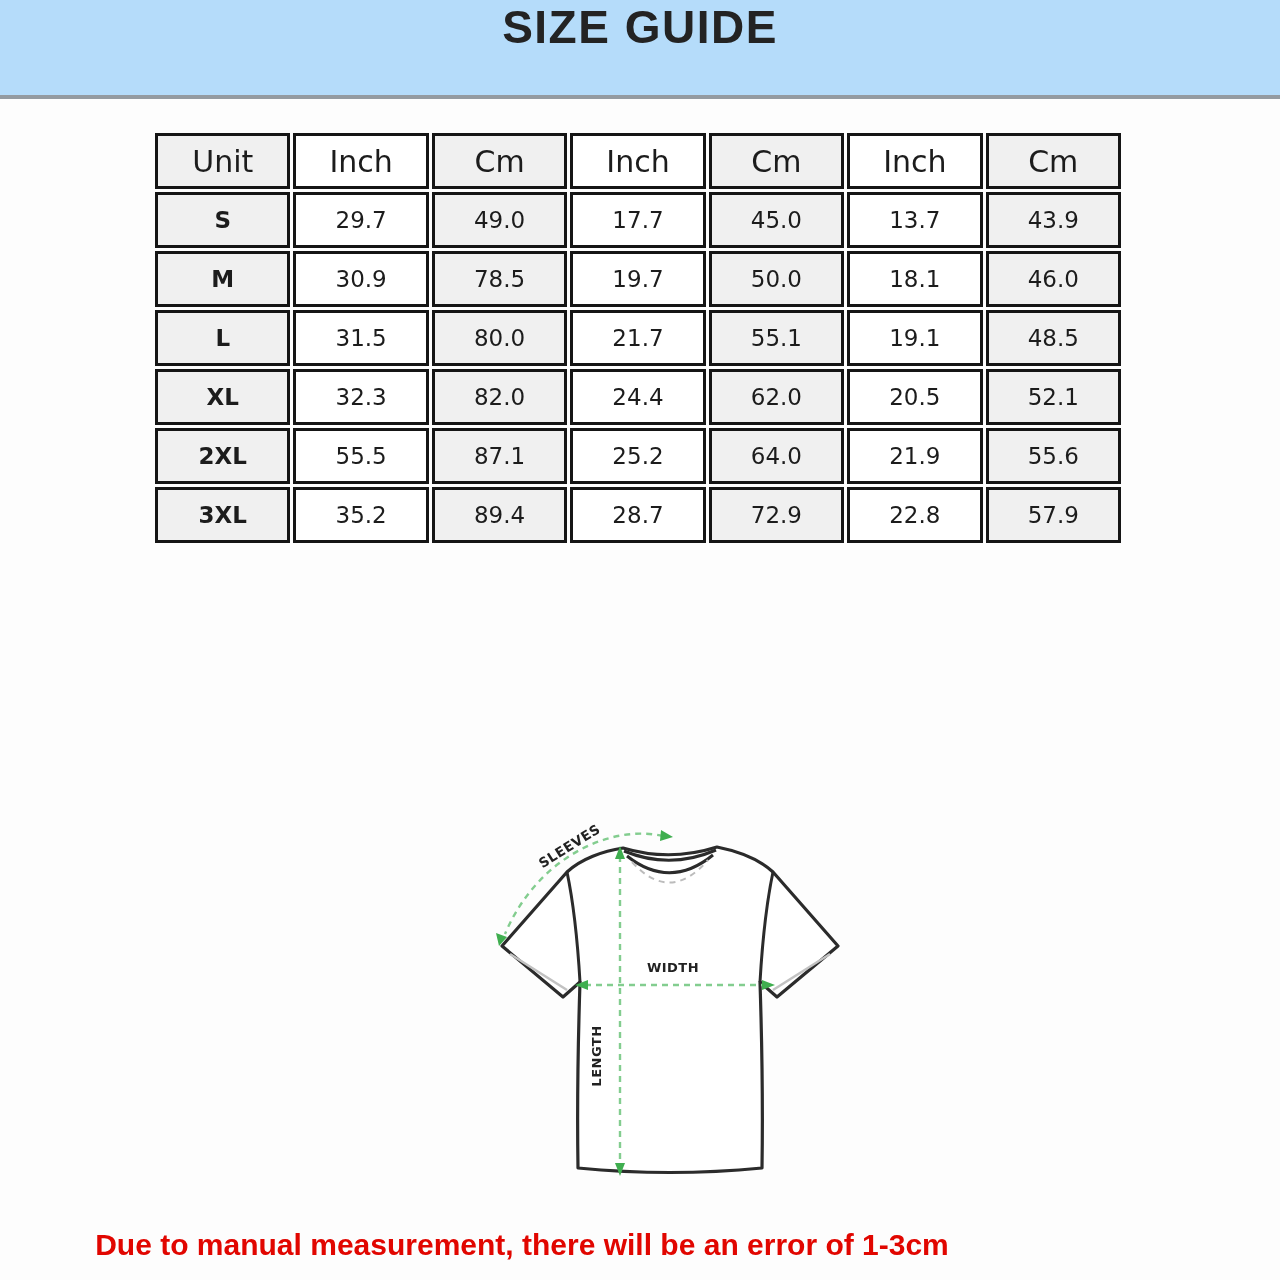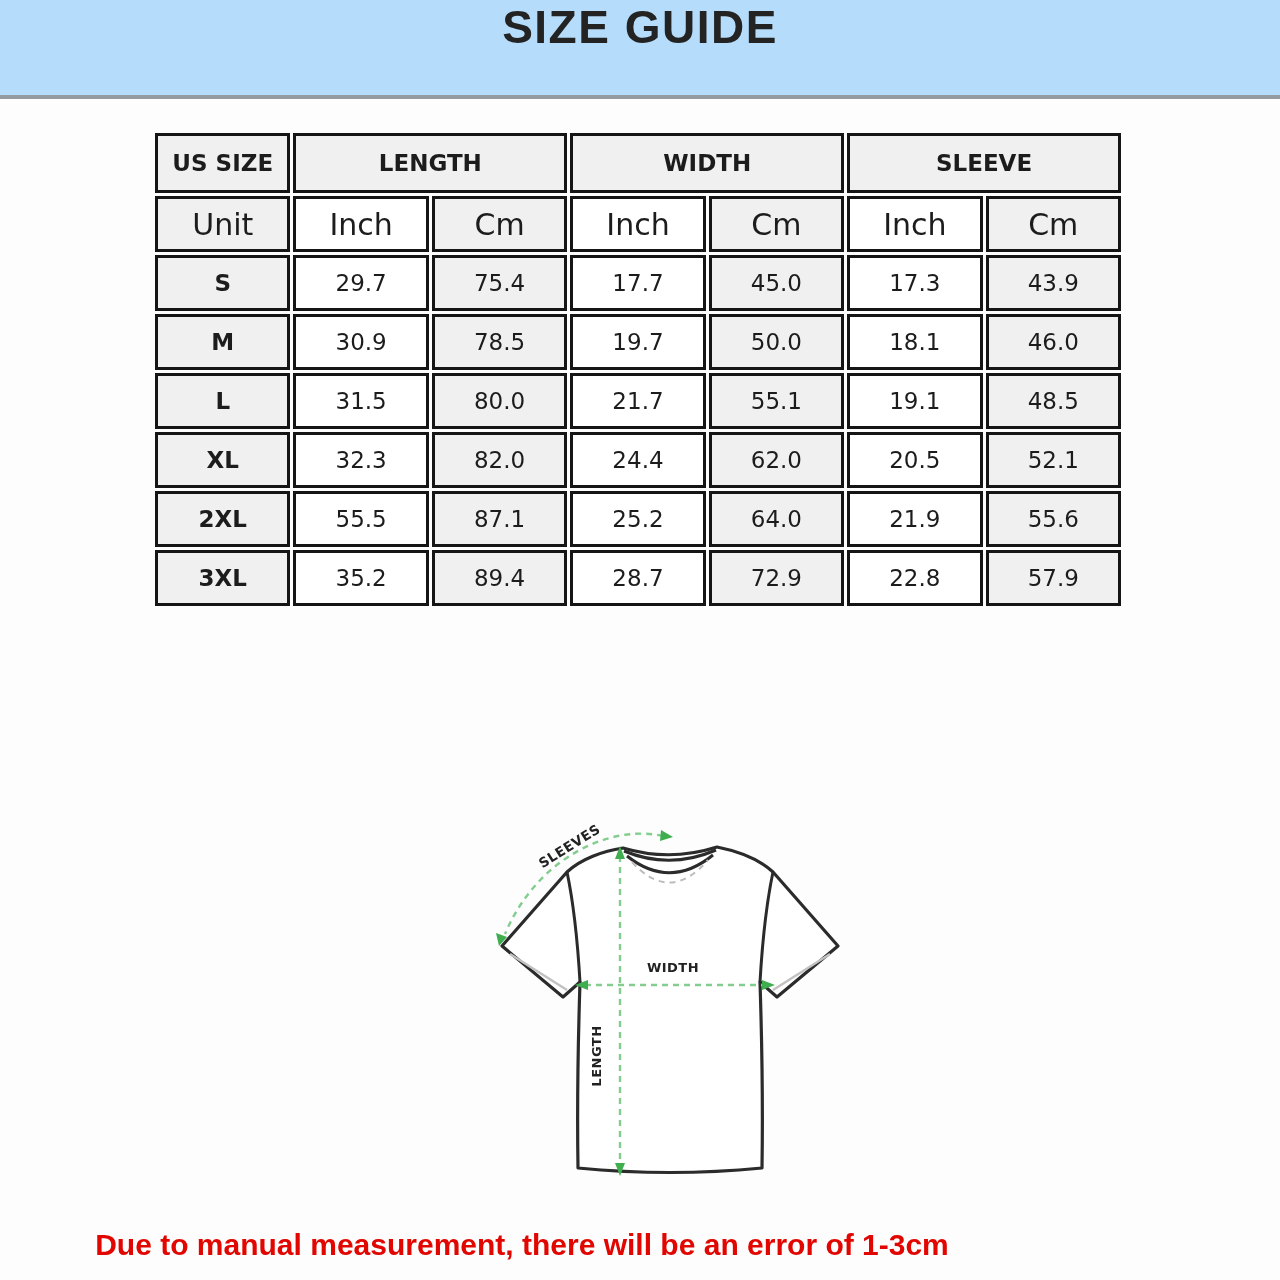--- a/index.html
+++ b/index.html
@@ -51,44 +51,38 @@
 </style>
 </head>
 <body>
 
 <div class="banner">
   <h1>SIZE GUIDE</h1>
 </div>
 
 <table class="size-table">
   <thead>
-    <tr class="group-row">
-      <th>US SIZE</th>
-      <th colspan="2">LENGTH</th>
-      <th colspan="2">WIDTH</th>
-      <th colspan="2">SLEEVE</th>
-    </tr>
     <tr class="unit-row">
       <th>Unit</th>
       <th>Inch</th>
       <th>Cm</th>
       <th>Inch</th>
       <th>Cm</th>
       <th>Inch</th>
       <th>Cm</th>
     </tr>
   </thead>
   <tbody>
     <tr>
       <td class="size-col">S</td>
       <td>29.7</td>
-      <td>75.4</td>
+      <td>49.0</td>
       <td>17.7</td>
       <td>45.0</td>
-      <td>17.3</td>
+      <td>13.7</td>
       <td>43.9</td>
     </tr>
     <tr>
       <td class="size-col">M</td>
       <td>30.9</td>
       <td>78.5</td>
       <td>19.7</td>
       <td>50.0</td>
       <td>18.1</td>
       <td>46.0</td>

